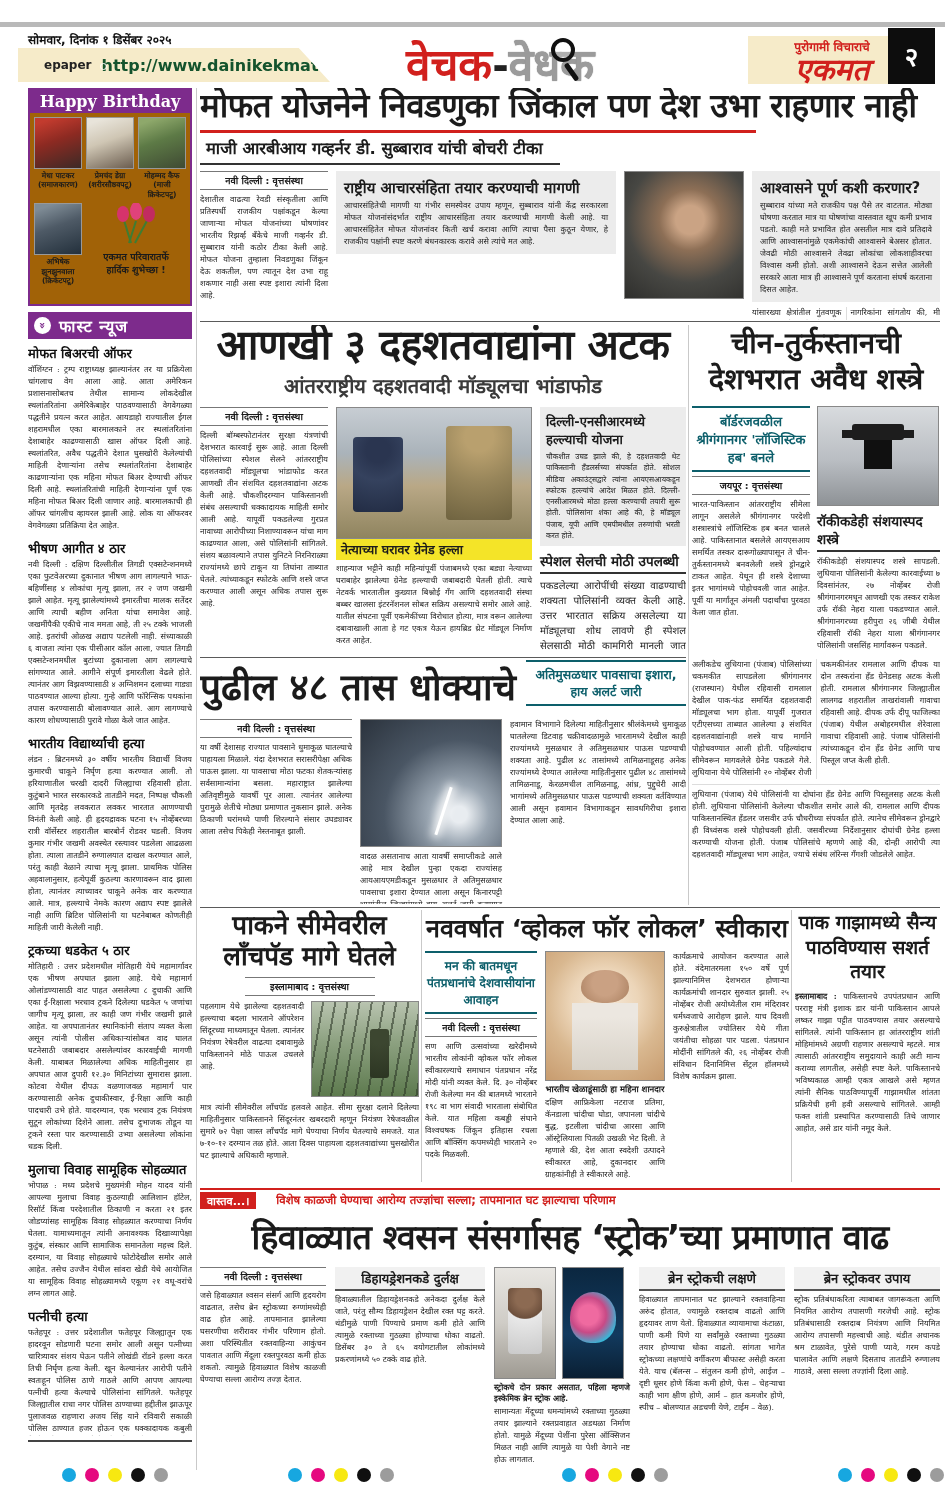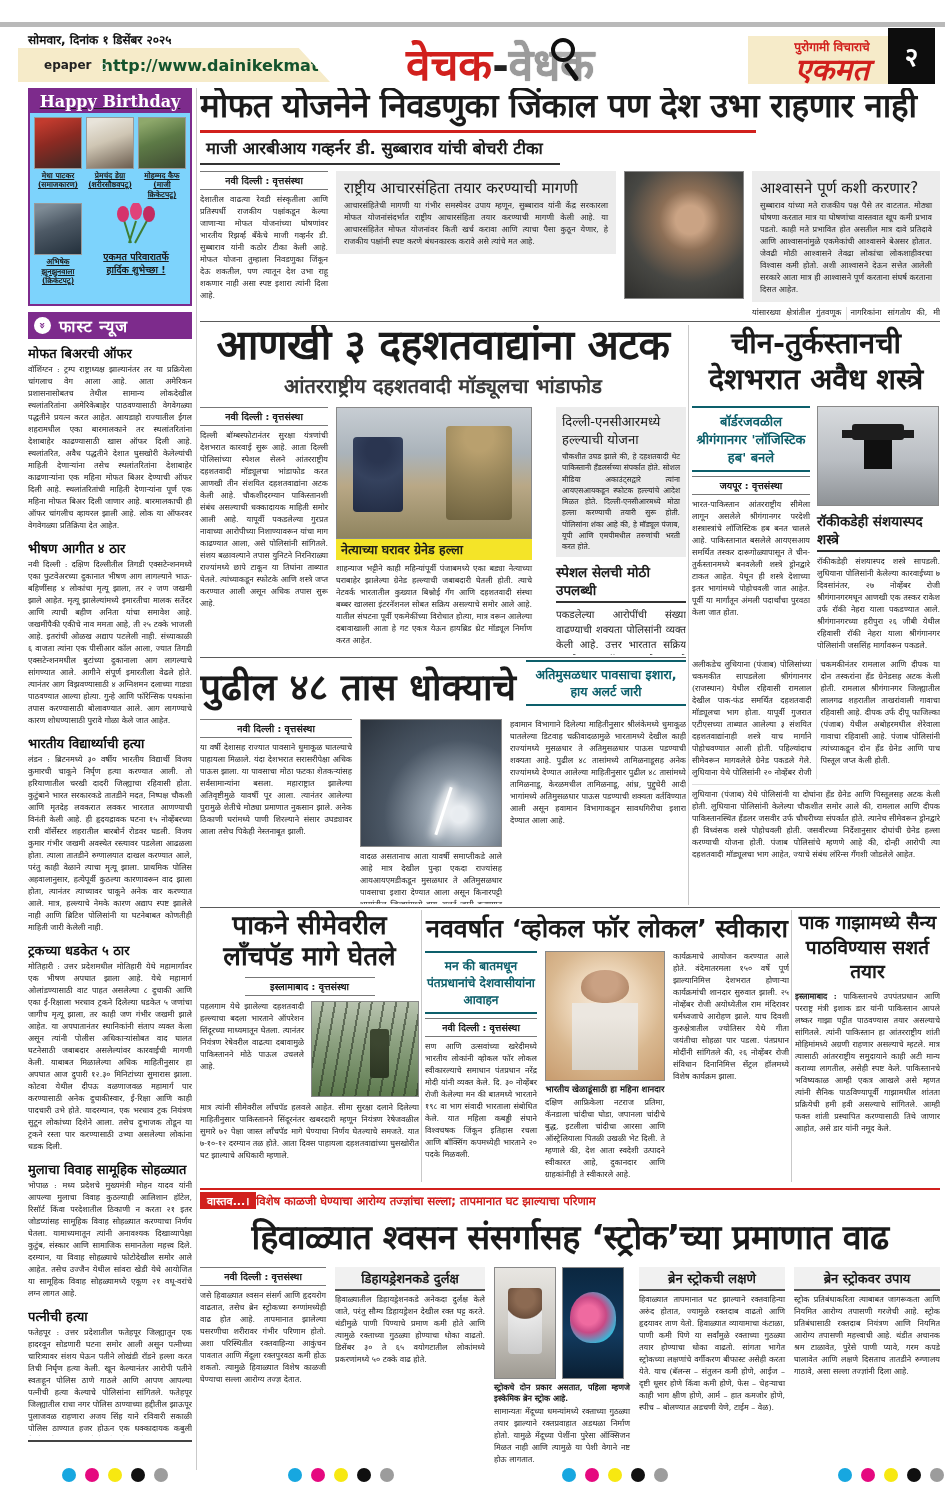--- a/index.html
+++ b/index.html
@@ -27,21 +27,21 @@
   .masthead .w2 { font-size:44px; font-weight:bold; color:#9b9b9b; text-shadow:0 0 1px #6e6e6e; }
   .mag { position:absolute; top:36px; left:545px; width:40px; height:46px; }
   .mag .lens { position:absolute; left:6px; top:2px; width:24px; height:24px; border:4px solid #111; border-radius:50%; background:rgba(255,255,255,.2); }
   .mag .handle { position:absolute; left:24px; top:26px; width:5px; height:20px; background:#111; transform:rotate(-35deg); border-radius:2px; }
   .brand-box { position:absolute; top:36px; left:748px; width:168px; height:48px; background:#f6ebc9; text-align:center; padding-top:2px; }
   .brand-box .tag { font-size:12px; font-weight:bold; color:#d1201d; }
   .brand-box .brand { font-size:30px; font-weight:bold; font-style:italic; color:#d1201d; font-family:"DejaVu Serif","Liberation Serif",serif; line-height:1; }
   .pagenum-box { position:absolute; top:28px; left:888px; width:47px; height:56px; background:#0d0d0d; color:#fff; display:flex; align-items:center; justify-content:center; font-size:26px; font-weight:bold; }
 
   
-  .bday { position:absolute; top:88px; left:28px; width:164px; height:218px; border:2px solid #7d2b8c; background:#7dd3fc;text-decoration:underline; }
+  .bday { position:absolute; top:88px; left:28px; width:164px; height:218px; border:2px solid #7d2b8c; background:#a16207; }
   .bday-hdr { background:#7d2b8c; color:#fff; text-align:center; font-family:"DejaVu Serif","Liberation Serif",serif; font-weight:bold; font-size:16px; padding:2px 0; }
   .bday-row { display:flex; justify-content:space-between; padding:4px 4px 0 4px; }
   .bday-cell { width:48px; text-align:center; }
   .bday-photo { width:48px; height:52px; border:1px solid #999; }
   .bp1 { background:linear-gradient(160deg,#c23b2e 10%,#8d2a22 45%,#3c2a26 100%); }
   .bp2 { background:linear-gradient(160deg,#e8e4da 10%,#cfc6b4 45%,#6b5d4f 100%); }
   .bp3 { background:linear-gradient(160deg,#8ea86b 10%,#5d7a46 45%,#3f4a33 100%); }
   .bp4 { background:linear-gradient(160deg,#7f8c96 10%,#4e5a66 45%,#23303c 100%); }
   .bday-name { font-size:7.5px; font-weight:bold; line-height:1.25; margin-top:2px; }
   .bday-bottom { display:flex; padding:4px; gap:4px; }
@@ -58,21 +58,21 @@
   .leftcol-rule { position:absolute; top:1440px; left:28px; width:164px; height:2px; background:#444; }
 
   
   .vrule { position:absolute; background:#c9c9c9; width:1px; }
   .hrule { position:absolute; background:#5a5a5a; height:1px; }
   .art { position:absolute; overflow:hidden; }
   .dl { font-size:9.5px; font-weight:bold; text-align:center; border-top:1px solid #777; border-bottom:1px solid #777; padding:2px 0; margin-bottom:4px; }
   .bt { font-size:8px; line-height:1.5; text-align:justify; color:#1d1d1d; font-family:"DejaVu Serif","Liberation Serif",serif; }
   .c2 { columns:2; column-gap:9px; column-rule:1px solid #ddd; }
   .graybox { background:#ececec; padding:6px 8px; }
-  .graybox h3 { font-size:15px; font-weight:normal; margin-bottom:3px; }
+  .graybox h3 { font-size:15px; font-weight:bold; margin-bottom:3px; }
   .tealhead { color:#0d5f6b; font-weight:bold; text-align:center; border-top:2px solid #0d5f6b; border-bottom:2px solid #0d5f6b; padding:4px 2px; }
   .photo { border:1px solid #888; }
   .cap-strip { background:#f4e428; font-size:12.5px; font-weight:bold; padding:2px 5px; }
 
   
   .a1 { top:88px; left:200px; width:740px; height:232px; }
   .a1 h1 { font-size:33px; font-weight:bold; line-height:1.1; letter-spacing:-.5px; white-space:nowrap; }
   .a1 .redline { width:556px; height:3px; background:#d1201d; margin-top:6px; }
   .a1 .kicker { width:360px; border-bottom:2px solid #333; font-size:16.5px; font-weight:bold; padding:3px 6px 4px 6px; }
   .a1-row { display:flex; gap:8px; margin-top:6px; }
@@ -114,21 +114,21 @@
   .a6-row { display:flex; gap:8px; margin-top:7px; }
   .ph-modi { width:120px; height:130px; background:radial-gradient(circle at 50% 40%, #f3e3cf 10%, #ecd5b8 35%, #d9b890 60%, #c79b6e 100%); position:relative; }
   .ph-modi::before { content:""; position:absolute; left:30%; top:14%; width:40%; height:26%; background:radial-gradient(circle at 50% 40%, #caa183 40%, #a97f5f 100%); border-radius:50% 50% 45% 45%; }
   .ph-modi::after { content:""; position:absolute; left:22%; top:40%; width:56%; height:52%; background:linear-gradient(180deg,#ece7e0 20%,#d8d2c8 100%); }
   .cap6 { font-size:8.5px; font-weight:bold; text-align:center; margin-top:2px; }
   
   .a7 { top:910px; left:795px; width:145px; height:272px; }
   .a7 h1 { font-size:19px; font-weight:bold; text-align:center; line-height:1.3; }
   
   .a8 { top:1188px; left:200px; width:740px; height:280px; }
-  .kicker8 { border-top:2px solid #d1201d; display:flex; align-items:center; gap:0; padding-top:2px; }
+  .kicker8 { border-top:2px solid #d1201d; display:flex; align-items:flex-start; gap:20px; padding-top:2px; }
   .kicker8 .k-label { background:#d1201d; color:#fff; font-size:11px; font-weight:bold; padding:1px 7px; }
   .kicker8 .k-text { color:#d1201d; font-size:11.5px; font-weight:bold; }
   .a8 h1 { font-size:34px; font-weight:bold; text-align:center; letter-spacing:-.5px; margin-top:4px; white-space:nowrap; }
   .a8-row { display:flex; gap:9px; margin-top:8px; }
   .sec-h { font-size:13px; font-weight:bold; text-align:center; border-bottom:2px solid #555; background:#f1f1f1; padding:2px 0; margin-bottom:3px; }
   .ph-headache { width:62px; height:112px; background:linear-gradient(180deg,#e8e6e2 0%,#cfccc6 50%,#9e9a92 100%); position:relative; }
   .ph-headache::after { content:""; position:absolute; left:22%; top:18%; width:56%; height:60%; background:radial-gradient(circle at 50% 16%, #8c6a52 16%, #6c4f3c 34%, #e8e8e8 36%, #cacaca 100%); border-radius:4px; }
   .ph-brain { width:62px; height:112px; background:linear-gradient(180deg,#0b2740 0%,#123a5e 60%,#0a1f33 100%); position:relative; }
   .ph-brain::after { content:""; position:absolute; left:12%; top:22%; width:76%; height:46%; background:radial-gradient(circle at 40% 45%, #ef6aa0 25%, #c84a86 45%, #37b7d8 75%, #1b8fb5 100%); border-radius:50% 50% 45% 45%; }
   .cap8 { font-size:8px; font-weight:bold; line-height:1.4; margin-top:3px; text-align:justify; font-family:"DejaVu Serif","Liberation Serif",serif; }
@@ -271,21 +271,21 @@
     <div class="a2-row">
       <div style="width:128px; flex:none;">
         <div class="dl">नवी दिल्ली : वृत्तसंस्था</div>
         <p class="bt">दिल्ली बॉम्बस्फोटानंतर सुरक्षा यंत्रणांची देशभरात कारवाई सुरू आहे. आता दिल्ली पोलिसांच्या स्पेशल सेलने आंतरराष्ट्रीय दहशतवादी मॉड्यूलचा भांडाफोड करत आणखी तीन संशयित दहशतवाद्यांना अटक केली आहे. चौकशीदरम्यान पाकिस्तानशी संबंध असल्याची धक्कादायक माहिती समोर आली आहे. यापूर्वी पकडलेल्या गुरप्रत नावाच्या आरोपीच्या निशाण्यावरून यांचा माग काढण्यात आला, असे पोलिसांनी सांगितले. संशय बळावल्याने तपास युनिटने निरनिराळ्या राज्यांमध्ये छापे टाकून या तिघांना ताब्यात घेतले. त्यांच्याकडून स्फोटके आणि शस्त्रे जप्त करण्यात आली असून अधिक तपास सुरू आहे.</p>
       </div>
       <div style="width:196px; flex:none;">
         <div class="photo ph-police"></div>
         <div class="cap-strip">नेत्याच्या घरावर ग्रेनेड हल्ला</div>
         <p class="bt" style="margin-top:3px;">शाहन्याज भट्टीने काही महिन्यांपूर्वी पंजाबमध्ये एका बड्या नेत्याच्या घराबाहेर झालेल्या ग्रेनेड हल्ल्याची जबाबदारी घेतली होती. त्याचे नेटवर्क भारतातील कुख्यात बिश्नोई गँग आणि दहशतवादी संस्था बब्बर खालसा इंटरनॅशनल सोबत सक्रिय असल्याचे समोर आले आहे. यातील संघटना पूर्वी एकमेकींच्या विरोधात होत्या, मात्र वरून आलेल्या दबावाखाली आता हे गट एकत्र येऊन हायब्रिड थ्रेट मॉड्यूल निर्माण करत आहेत.</p>
       </div>
-      <div style="flex:1;margin-left:16px;">
+      <div style="flex:1;">
         <div class="graybox" style="padding:5px 6px;">
           <h3 style="font-size:13px;">दिल्ली-एनसीआरमध्ये हल्ल्याची योजना</h3>
           <p class="bt" style="font-size:7.5px;">चौकशीत उघड झाले की, हे दहशतवादी थेट पाकिस्तानी हँडलर्सच्या संपर्कात होते. सोशल मीडिया अकाउंट्सद्वारे त्यांना आयएसआयकडून स्फोटक हल्ल्यांचे आदेश मिळत होते. दिल्ली-एनसीआरमध्ये मोठा हल्ला करण्याची तयारी सुरू होती. पोलिसांना शंका आहे की, हे मॉड्यूल पंजाब, यूपी आणि एमपीमधील तरुणांची भरती करत होते.</p>
         </div>
         <div style="margin-top:5px;">
           <div class="subhd2">स्पेशल सेलची मोठी उपलब्धी</div>
           <p class="bt" style="font-size:10px;">पकडलेल्या आरोपींची संख्या वाढण्याची शक्यता पोलिसांनी व्यक्त केली आहे. उत्तर भारतात सक्रिय असलेल्या या मॉड्यूलचा शोध लावणे ही स्पेशल सेलसाठी मोठी कामगिरी मानली जात आहे. आज सायंकाळी दिल्ली पोलिस मुख्यालयात अ‍ॅडिशनल सीपी (स्पेशल सेल) पत्रकार परिषद घेऊन संपूर्ण ऑपरेशनची माहिती देतील.</p>
         </div>
       </div>
     </div>

